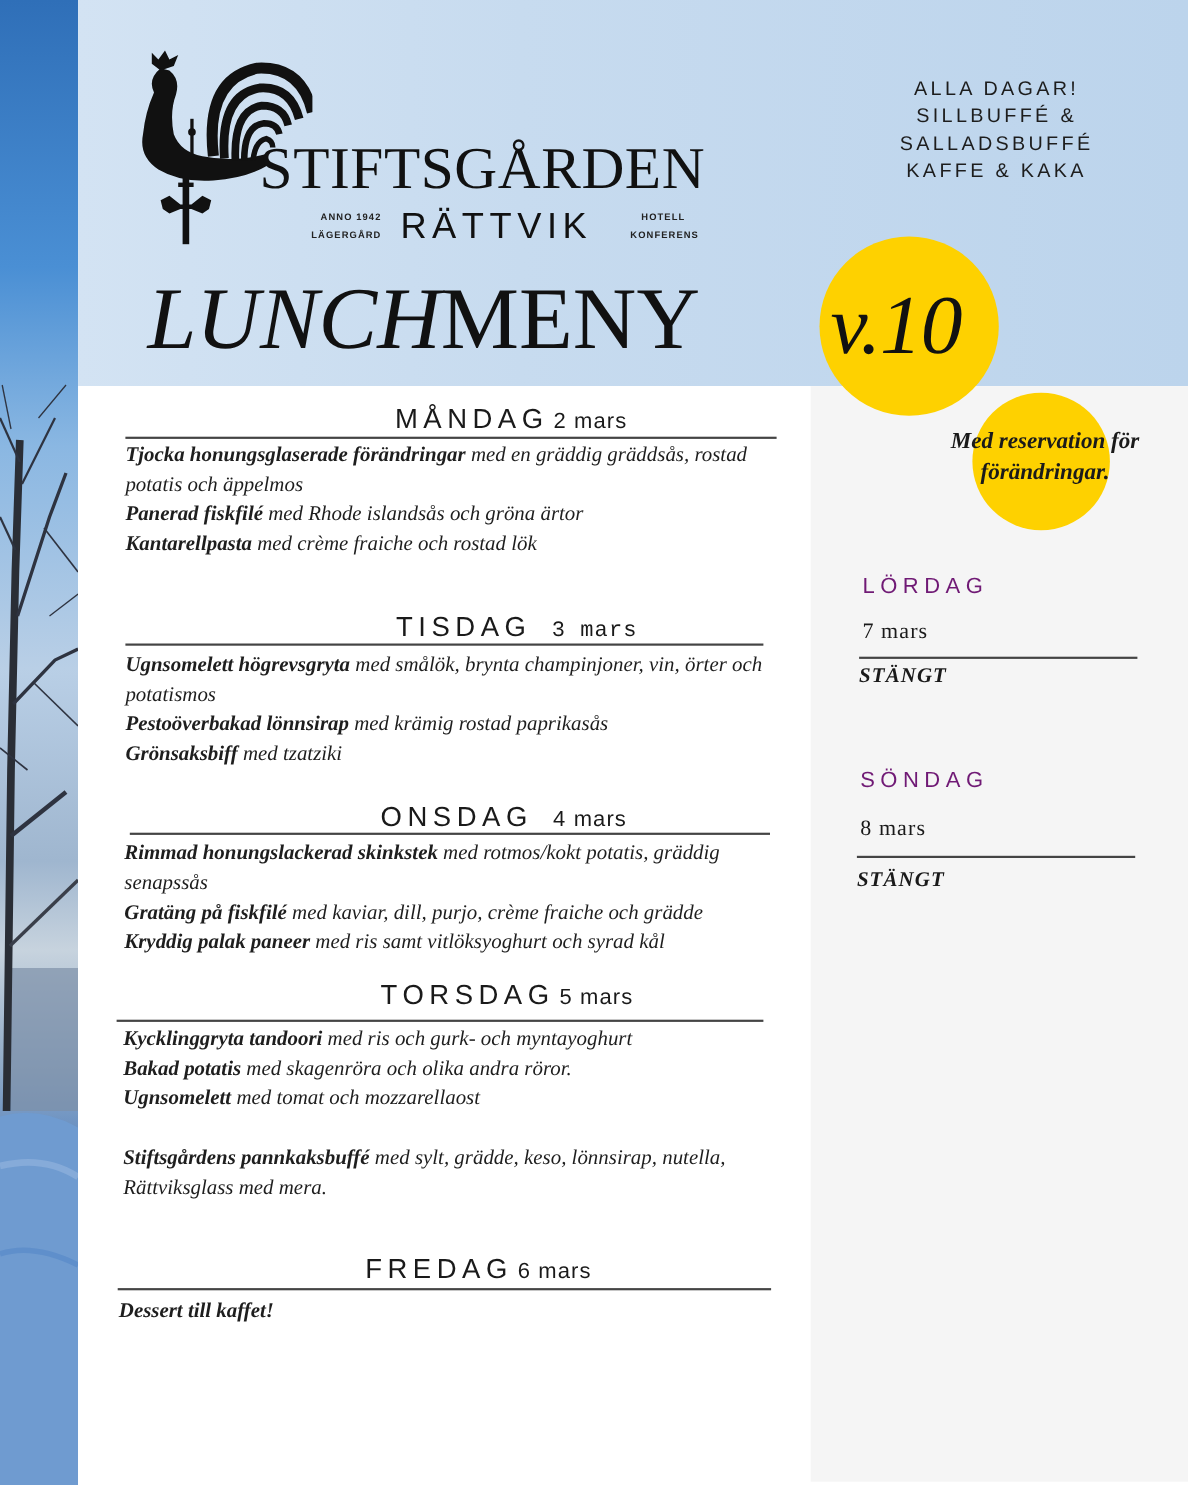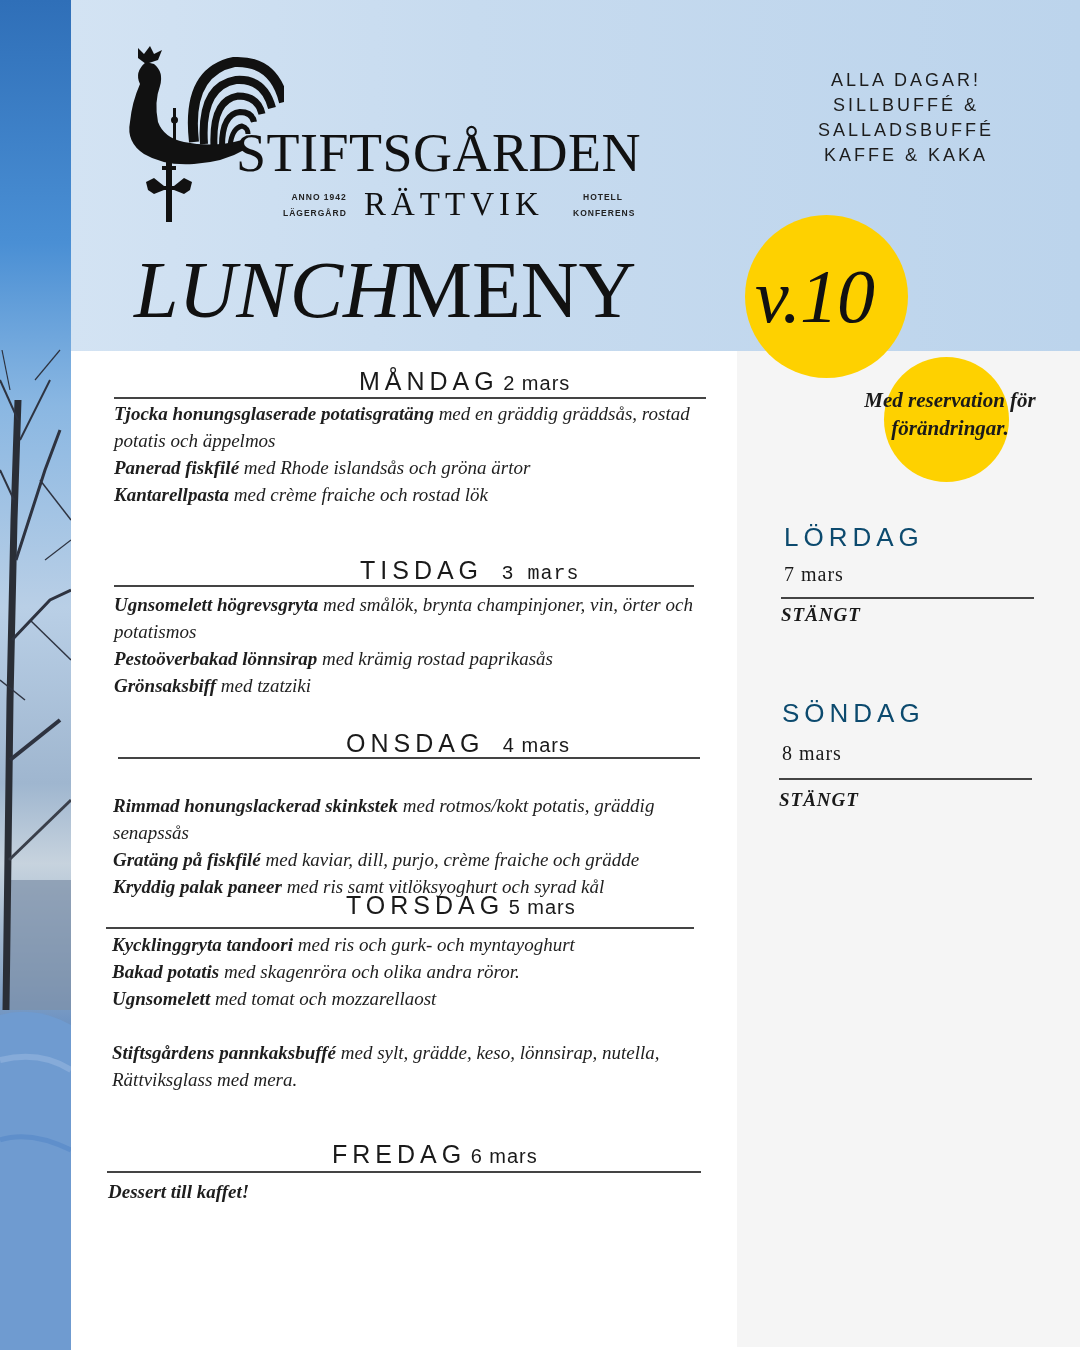--- a/index.html
+++ b/index.html
@@ -27,21 +27,21 @@
     position: absolute; left: 737px; top: 351px; width: 343px; height: 996px; background: #f5f5f5;
   }
 
   
   .logo-rooster { position: absolute; left: 124px; top: 42px; width: 160px; height: 185px; }
   .logo-name {
     position: absolute; left: 236px; top: 126px; font-family: "Liberation Serif", serif;
     font-size: 54px; letter-spacing: 0.5px; color: #111; line-height: 1;
   }
   .logo-city {
-    position: absolute; left: 364px; top: 188px; font-family: Liberation Serif, serif;
+    position: absolute; left: 364px; top: 188px; font-family: Liberation Sans, sans-serif;
     font-size: 33px; letter-spacing: 5px; color: #111; line-height: 1;
   }
   .logo-small {
     position: absolute; font-family: "Liberation Sans", sans-serif; font-weight: bold;
     font-size: 8.5px; letter-spacing: 1px; color: #222; line-height: 16px; text-align: left;
   }
 
   
   .tagline {
     position: absolute; left: 790px; top: 68px; width: 232px; text-align: center;
@@ -84,21 +84,21 @@
   .day-head .date { font-size: 20px; letter-spacing: 1px; }
   .rule { position: absolute; height: 1.5px; background: #444; }
 
   .dish-block {
     position: absolute; font-family: "Liberation Serif", serif; font-style: italic;
     font-size: 19px; line-height: 27px; color: #1e1e1e;
   }
   .dish-block b { font-weight: bold; }
   .dish { display: block; }
 
-  .wk-name { position: absolute; font-family: "Liberation Sans", sans-serif; font-size: 26px; letter-spacing: 5px; color: #0c4a6e; }
+  .wk-name { position: absolute; font-family: "Liberation Sans", sans-serif; font-size: 20px; letter-spacing: 5px; color: #701a75; }
   .wk-date { position: absolute; font-family: Liberation Serif, serif; font-size: 20px; letter-spacing: 1px; color: #1a1a1a; }
   .wk-closed { position: absolute; font-family: "Liberation Serif", serif; font-style: italic; font-weight: bold; font-size: 19px; letter-spacing: 1px; color: #1a1a1a; }
 </style>
 </head>
 <body>
 
 <div class="photo-strip">
   <svg width="71" height="1350" viewBox="0 0 71 1350">
 
     <path d="M0 1015 Q35 1005 71 1025 L71 1350 L0 1350 Z" fill="#6f9bd0"></path>
@@ -171,42 +171,42 @@
 
 <div class="note-circle"></div>
 <div class="note">Med reservation för förändringar.</div>
 
 <div class="day-head" style="left:359px; top:367px;">
   <span class="name">MÅNDAG</span>
   <span class="date">2 mars</span>
 </div>
 <div class="rule" style="left:114px; top:397px; width:592px;"></div>
 <div class="dish-block" style="left:114px; top:400px; width:600px;">
-  <span class="dish"><b>Tjocka honungsglaserade potatisgratäng</b><span> med en gräddig gräddsås, rostad potatis och äppelmos</span></span>
+  <span class="dish"><b>Tjocka honungsglaserade förändringar</b><span> med en gräddig gräddsås, rostad potatis och äppelmos</span></span>
   <span class="dish"><b>Panerad fiskfilé</b><span> med Rhode islandsås och gröna ärtor</span></span>
   <span class="dish"><b>Kantarellpasta</b><span> med crème fraiche och rostad lök</span></span>
 </div>
 
 <div class="day-head" style="left:360px; top:556px;">
   <span class="name">TISDAG</span>
   <span class="date" style="margin-left:14px;font-family:Liberation Mono, monospace;">3 mars</span>
 </div>
 <div class="rule" style="left:114px; top:585px; width:580px;"></div>
 <div class="dish-block" style="left:114px; top:591px; width:590px;">
   <span class="dish"><b>Ugnsomelett högrevsgryta</b><span> med smålök, brynta champinjoner, vin, örter och potatismos</span></span>
   <span class="dish"><b>Pestoöverbakad lönnsirap</b><span> med krämig rostad paprikasås</span></span>
   <span class="dish"><b>Grönsaksbiff</b><span> med tzatziki</span></span>
 </div>
 
 <div class="day-head" style="left:346px; top:729px;">
   <span class="name">ONSDAG</span>
   <span class="date" style="margin-left:14px;">4 mars</span>
 </div>
 <div class="rule" style="left:118px; top:757px; width:582px;"></div>
-<div class="dish-block" style="left:113px; top:762px; width:620px;margin-top:30px;">
+<div class="dish-block" style="left:113px; top:762px; width:620px;">
   <span class="dish"><b>Rimmad honungslackerad skinkstek</b><span> med rotmos/kokt potatis, gräddig senapssås</span></span>
   <span class="dish"><b>Gratäng på fiskfilé</b><span> med kaviar, dill, purjo, crème fraiche och grädde</span></span>
   <span class="dish"><b>Kryddig palak paneer</b><span> med ris samt vitlöksyoghurt och syrad kål</span></span>
 </div>
 
 <div class="day-head" style="left:346px; top:891px;">
   <span class="name">TORSDAG</span>
   <span class="date">5 mars</span>
 </div>
 <div class="rule" style="left:106px; top:927px; width:588px;"></div>

